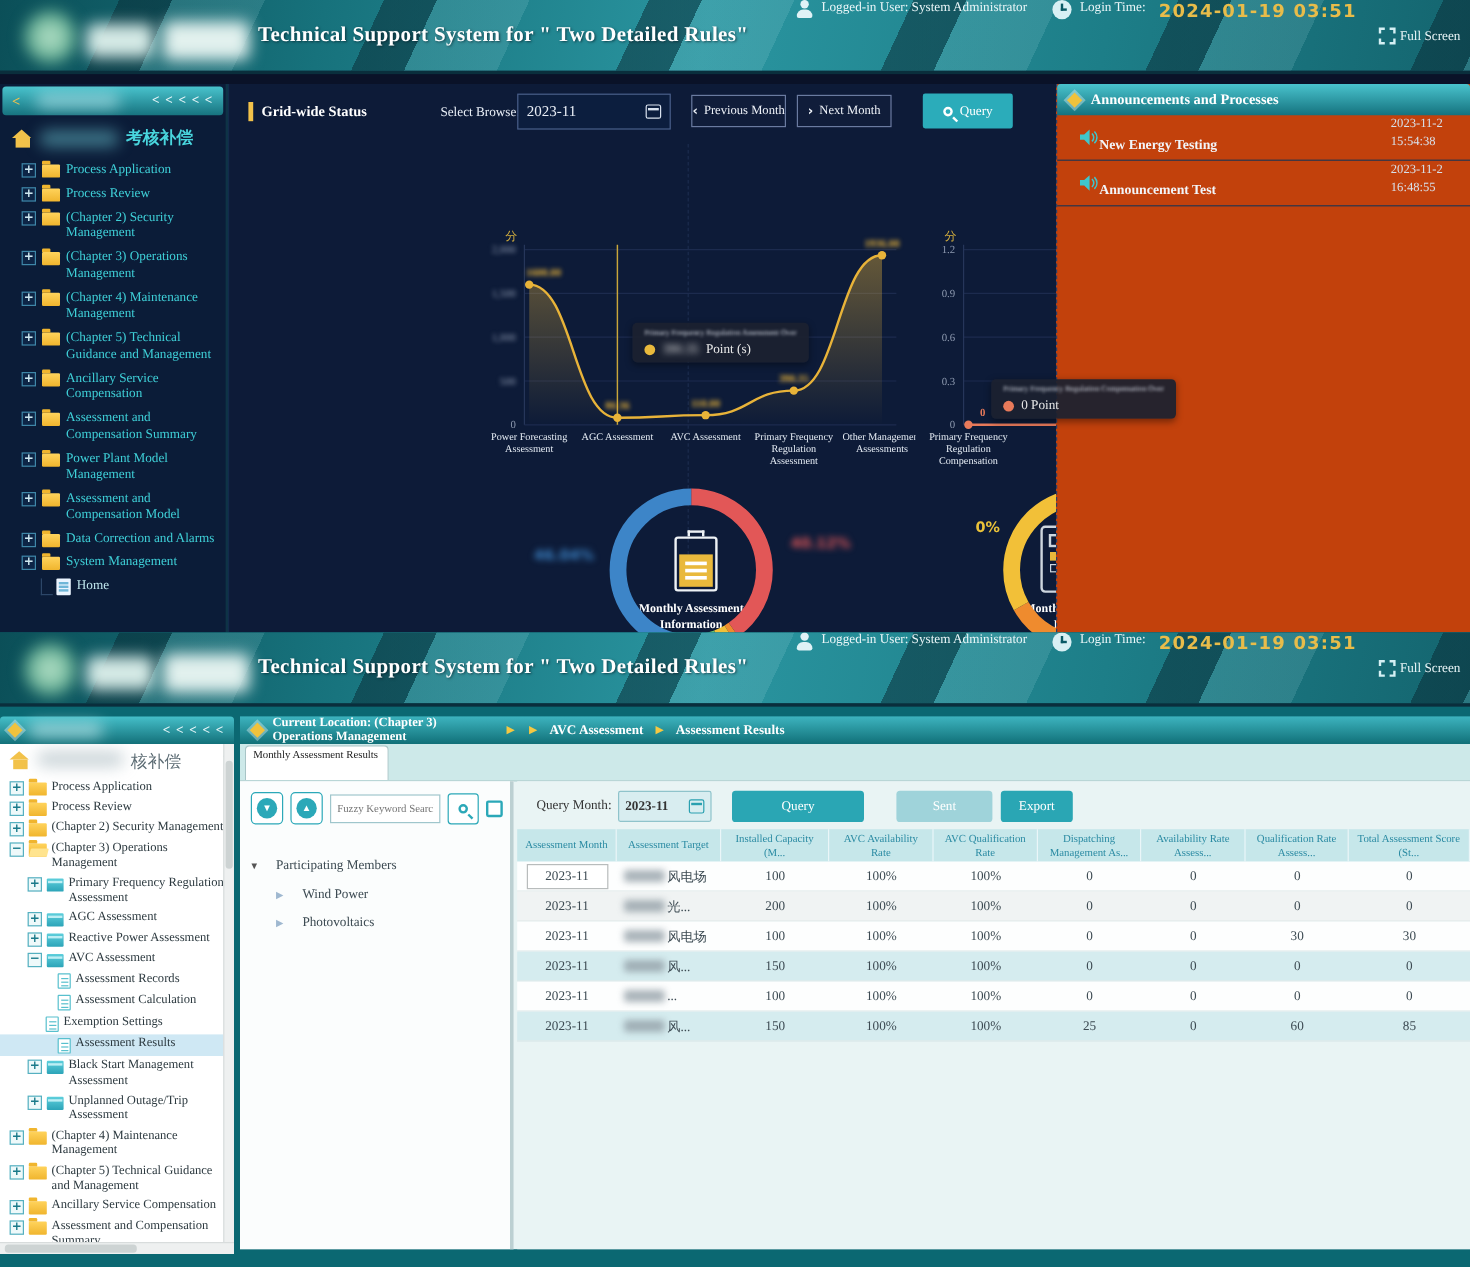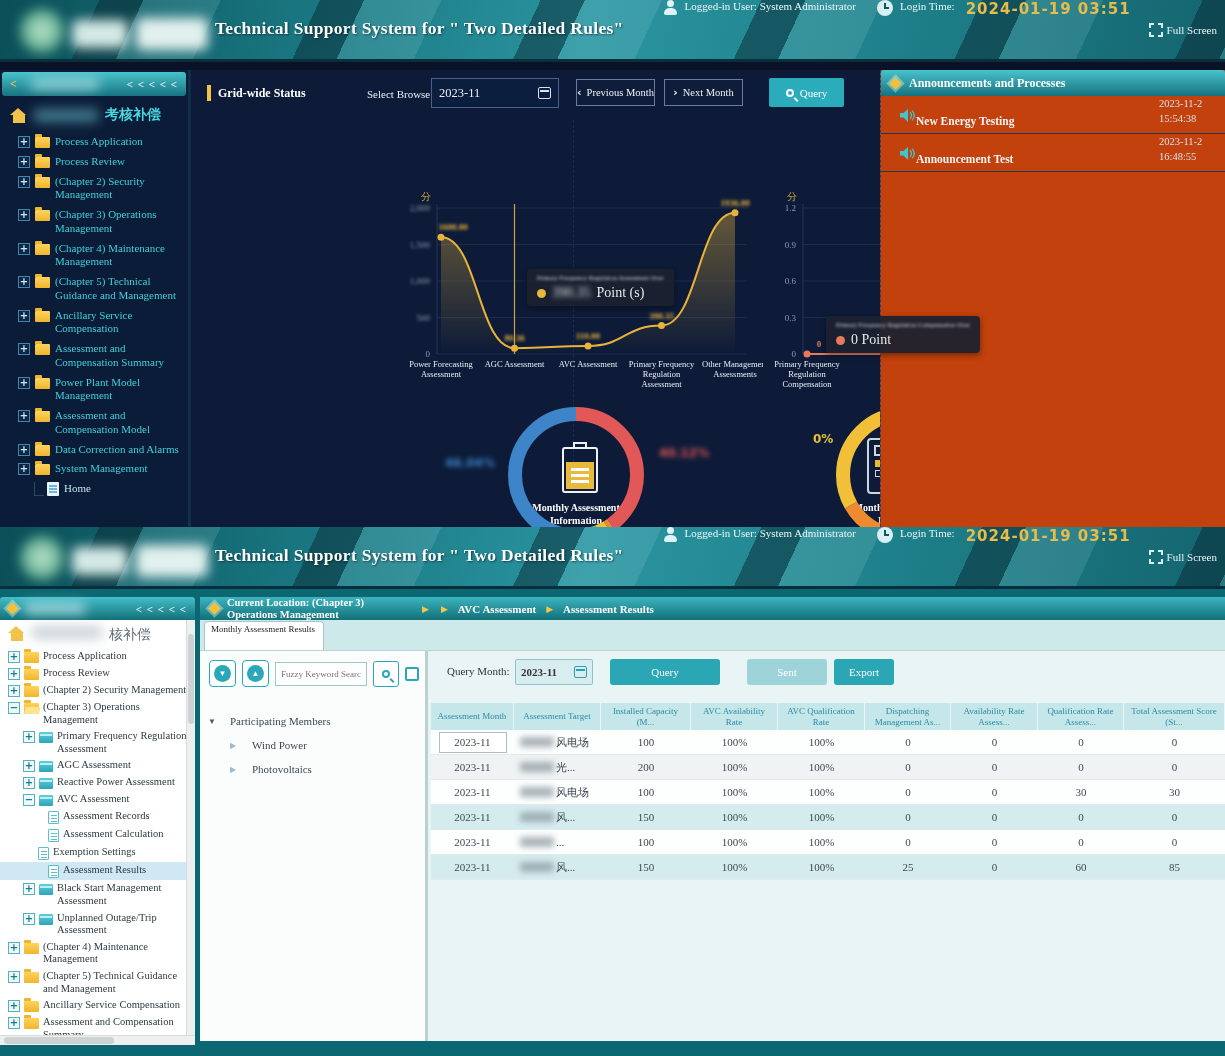--- a/index.html
+++ b/index.html
@@ -70,21 +70,21 @@
 .mag:after{content:"";position:absolute;width:2px;height:5px;background:currentColor;transform:rotate(-45deg);left:7px;top:6px}
 .chart-box{position:absolute}
 #lc1{left:200px;top:122px;width:372px;height:200px}
 #lc2{left:578px;top:122px;width:294px;height:200px}
 .vdash{position:absolute;left:382px;top:50px;bottom:40px;border-left:1px dashed #1c2c4e}
 svg text{font-family:"Liberation Serif",serif}
 .tip{position:absolute;background:rgba(28,33,48,.94);border-radius:4px;padding:5px 10px;z-index:5;box-shadow:0 2px 6px rgba(0,0,0,.4)}
 .tip .t{font-size:6.5px;color:#d6dbe6;white-space:nowrap;filter:blur(1.5px)}
 .tip .row{display:flex;align-items:center;gap:6px;margin-top:4px}
 .tip .dot{width:9px;height:9px;border-radius:50%}
-.tip .v{font-size:14px;color:#e8e8e8}
+.tip .v{font-size:11px;color:#e8e8e8}
 .donut-box{position:absolute}
 #dn1{left:210px;top:328px;width:360px;height:190px}
 #dn2{left:580px;top:328px;width:300px;height:190px}
 .donut-svg{position:absolute;top:2px}
 .callout{position:absolute;font-size:12px;font-weight:bold;font-family:"DejaVu Sans",sans-serif}
 .center-label{position:absolute;text-align:center;color:#fff;font-size:10px;font-weight:bold;line-height:1.25}
 .legend{position:absolute;left:0;right:0;top:158px;display:flex;justify-content:center;align-items:flex-start;gap:8px}
 .lg-item{display:flex;align-items:flex-start;gap:4px;color:#fff;font-size:8px;font-weight:bold;line-height:1.3}
 .lg-item i{flex:none;width:9px;height:9px;border-radius:2px;margin-top:1px}
 .lg-item span{max-width:64px}
@@ -153,21 +153,21 @@
 .rb i{width:17px;height:17px;border-radius:50%;background:#2ba8b8;color:#fff;font-size:8px;line-height:17px;text-align:center;font-style:normal}
 .fz{width:92px;height:24px;border:1px solid #9fc6cc;background:#fff;font-family:inherit;font-size:9px;color:#444;padding:0 5px;outline:none}
 .sbtn{width:26px;height:26px;background:#fff;border:1.5px solid #2ba8b8;border-radius:3px;display:flex;align-items:center;justify-content:center;color:#2ba8b8;cursor:pointer}
 .cb{width:14px;height:14px;border:2px solid #2ba8b8;background:#fff;border-radius:2px;cursor:pointer}
 .mtree{padding:14px 0 0 8px;font-size:11px;color:#3c4a52}
 .mrow{display:flex;align-items:center;gap:12px;padding:6px 0 6px 0}
 .mrow .ex{font-size:8px;color:#555;width:10px}
 .mrow.child{padding-left:22px}
 .mrow.child .ex{color:#9fb8d0}
 .results{position:absolute;left:231px;top:0;right:0;bottom:0;background:#e9f4f4}
-.qrow{position:relative;height:52px}
+.qrow{position:relative;height:40px}
 .q-label{position:absolute;left:16px;top:14px;font-size:11px;color:#333}
 .q-input{position:absolute;left:84px;top:8px;width:78px;height:26px;background:#d8edf0;border:1px solid #8fc3cb;border-radius:2px;
   display:flex;align-items:center;padding:0 5px;color:#2aa0b0}
 .q-input input{flex:1;width:44px;background:transparent;border:none;outline:none;font-family:inherit;font-size:11px;color:#333;font-weight:bold}
 .btn{position:absolute;top:8px;height:26px;border:none;border-radius:3px;color:#fff;font-family:inherit;font-size:11px;cursor:pointer}
 .b-query{left:179px;width:110px;background:#2aa6b4}
 .b-sent{left:316px;width:80px;background:#9fd3da}
 .b-export{left:403px;width:60px;background:#2aa6b4}
 .browse-hd{height:23px;background:linear-gradient(180deg,#36abb5,#157e89);display:flex;align-items:center;gap:9px;padding:0 10px}
 .browse-hd span{color:#fff;font-size:11.5px;font-weight:bold}

